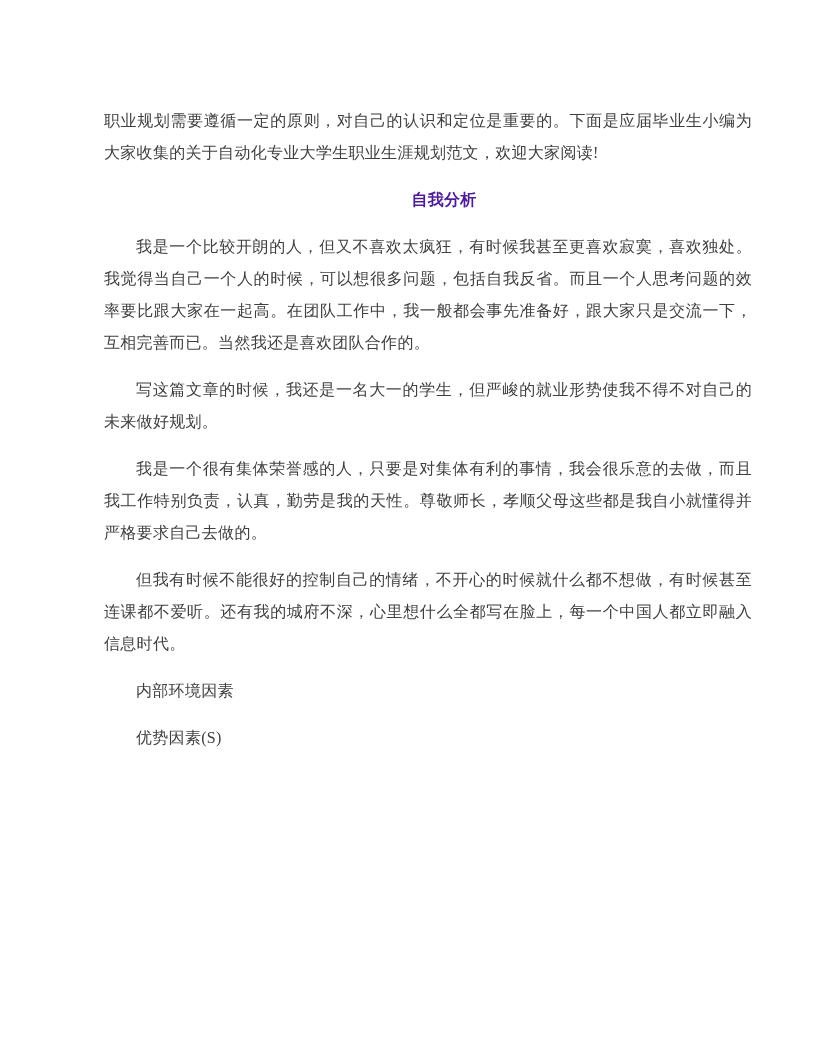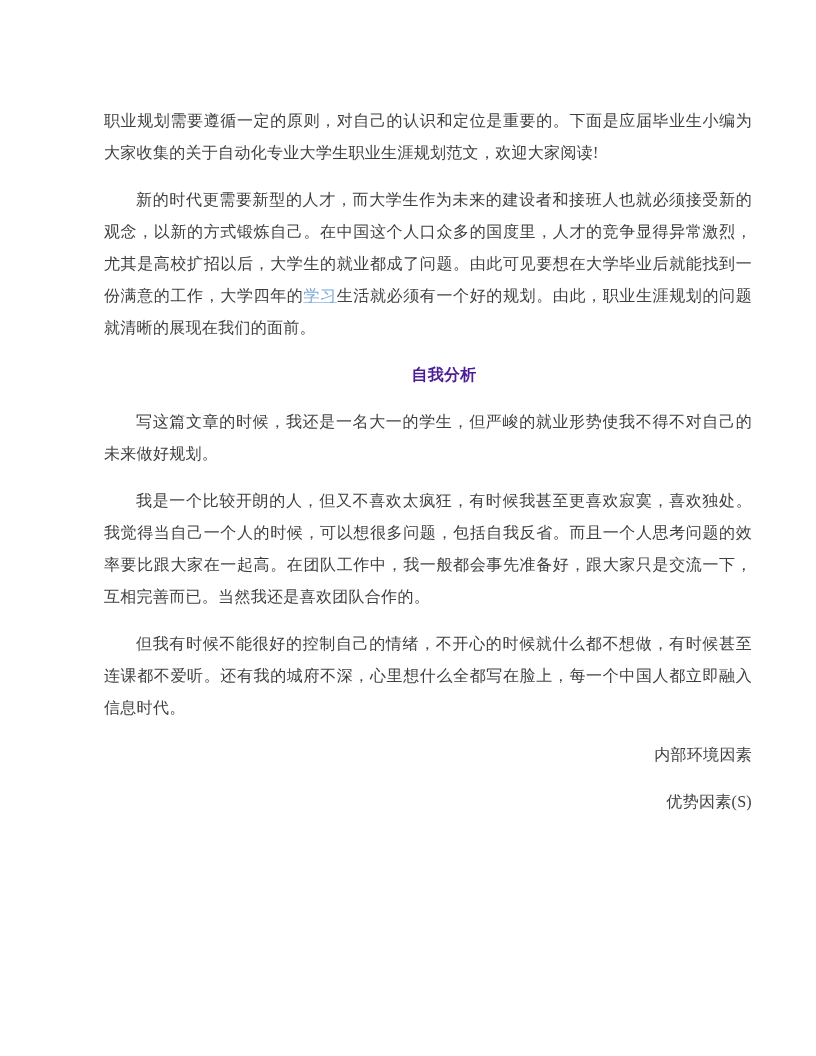--- a/index.html
+++ b/index.html
@@ -31,45 +31,45 @@
   .no-indent { text-indent: 0; }
   .indent { text-indent: 2em; }
   .heading {
     font-weight: bold;
     color: #4c1d95;
     text-indent: 2em;
     text-align: center;
   }
   .single-line {
     text-indent: 2em;
-    text-align: right;
+    text-align: left;
   }
   a.doc-link {
     color: #7da7d8;
     text-decoration: underline;
     text-decoration-color: #a8c4e6;
     cursor: pointer;
   }
 </style>
 </head>
 <body>
 
 <div class="page">
 
   <p class="doc-text no-indent">职业规划需要遵循一定的原则，对自己的认识和定位是重要的。下面是应届毕业生小编为大家收集的关于自动化专业大学生职业生涯规划范文，欢迎大家阅读!</p>
 
 
-  <p class="doc-text indent"><span>新的时代更需要新型的人才，而大学生作为未来的建设者和接班人也就必须接受新的观念，以新的方式锻炼自己。在中国这个人口众多的国度里，人才的竞争显得异常激烈，尤其是高校扩招以后，大学生的就业都成了问题。由此可见要想在大学毕业后就能找到一份满意的工作，大学四年的</span><a class="doc-link">学习</a><span>生活就必须有一个好的规划。由此，职业生涯规划的问题就清晰的展现在我们的面前。</span></p>
 
   <p class="doc-text heading">自我分析</p>
 
+  <p class="doc-text indent">我是一个比较开朗的人，但又不喜欢太疯狂，有时候我甚至更喜欢寂寞，喜欢独处。我觉得当自己一个人的时候，可以想很多问题，包括自我反省。而且一个人思考问题的效率要比跟大家在一起高。在团队工作中，我一般都会事先准备好，跟大家只是交流一下，互相完善而已。当然我还是喜欢团队合作的。</p>
+
   <p class="doc-text indent">写这篇文章的时候，我还是一名大一的学生，但严峻的就业形势使我不得不对自己的未来做好规划。</p>
 
-  <p class="doc-text indent">我是一个比较开朗的人，但又不喜欢太疯狂，有时候我甚至更喜欢寂寞，喜欢独处。我觉得当自己一个人的时候，可以想很多问题，包括自我反省。而且一个人思考问题的效率要比跟大家在一起高。在团队工作中，我一般都会事先准备好，跟大家只是交流一下，互相完善而已。当然我还是喜欢团队合作的。</p>
-
+  <p class="doc-text indent">我是一个很有集体荣誉感的人，只要是对集体有利的事情，我会很乐意的去做，而且我工作特别负责，认真，勤劳是我的天性。尊敬师长，孝顺父母这些都是我自小就懂得并严格要求自己去做的。</p>
 
   <p class="doc-text indent">但我有时候不能很好的控制自己的情绪，不开心的时候就什么都不想做，有时候甚至连课都不爱听。还有我的城府不深，心里想什么全都写在脸上，每一个中国人都立即融入信息时代。</p>
 
 
   <p class="doc-text single-line">内部环境因素</p>
 
   <p class="doc-text single-line">优势因素(S)</p>
 
 </div>
 

